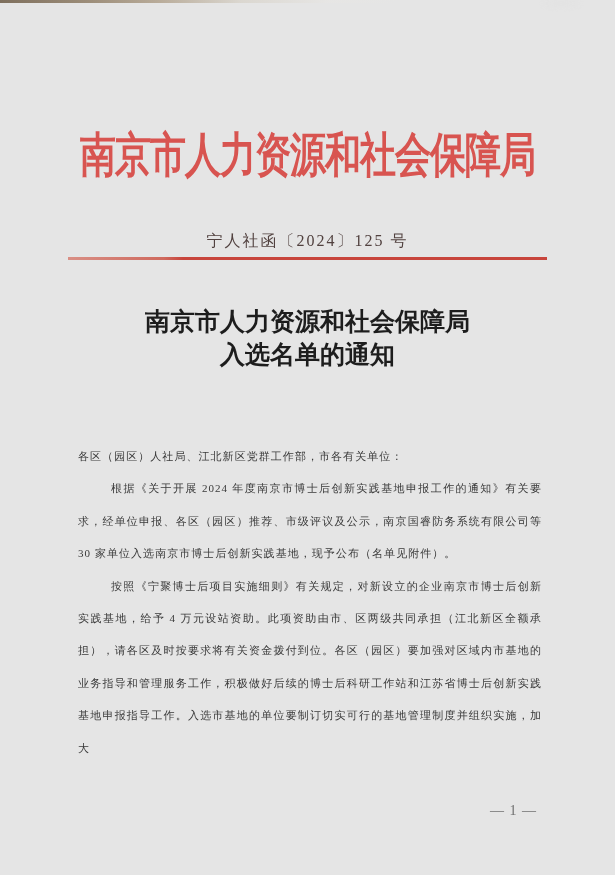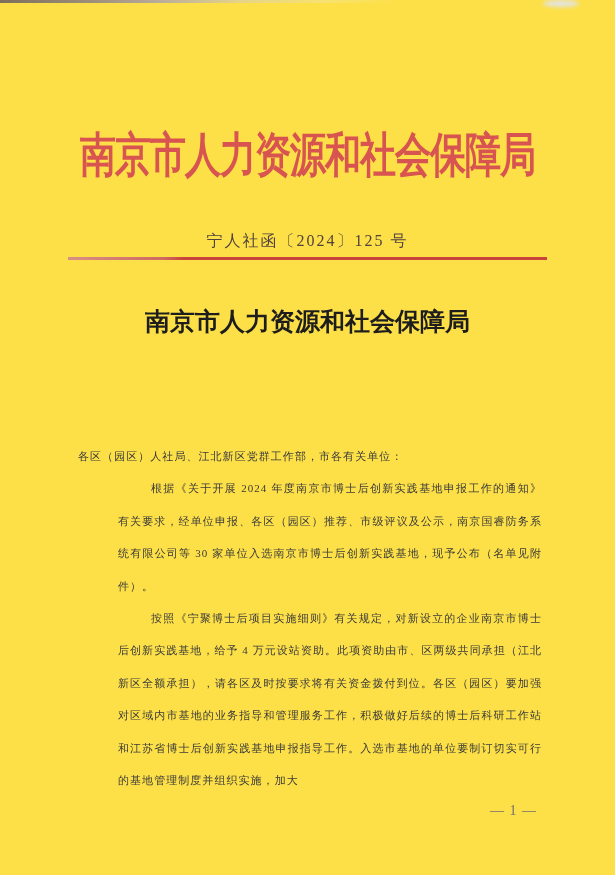--- a/index.html
+++ b/index.html
@@ -4,21 +4,21 @@
 <style>
   html, body {
     margin: 0;
     padding: 0;
     background: #ffffff;
   }
   .sheet {
     position: relative;
     width: 615px;
     height: 875px;
-    background: #fde047;
+    background: #e5e5e5;
     overflow: hidden;
     font-family: "Liberation Serif", "DejaVu Serif", serif;
   }
   .scan-top-edge {
     position: absolute;
     top: 0;
     left: 0;
     width: 400px;
     height: 3px;
     background: linear-gradient(to right,
@@ -89,21 +89,20 @@
     line-height: 32.4px;
     letter-spacing: 1.05px;
     text-align: justify;
   }
   .doc-body p {
     margin: 0;
     padding: 0;
   }
   .doc-body p.para {
     text-indent: 33px;
-    margin-left: 40px;
   }
   .page-number {
     position: absolute;
     top: 803px;
     right: 78px;
     font-size: 14px;
     color: #6e6e6e;
     letter-spacing: 1px;
   }
 </style>
@@ -116,20 +115,21 @@
   <div class="scan-smudge"></div>
 
   <div class="agency-header">南京市人力资源和社会保障局</div>
 
   <div class="doc-number">宁人社函〔2024〕125 号</div>
 
   <div class="red-rule"></div>
 
   <div class="doc-title">
     <div>南京市人力资源和社会保障局</div>
+    <div>入选名单的通知</div>
   </div>
 
   <div class="doc-body">
     <p class="salutation">各区（园区）人社局、江北新区党群工作部，市各有关单位：</p>
     <p class="para">根据《关于开展 2024 年度南京市博士后创新实践基地申报工作的通知》有关要求，经单位申报、各区（园区）推荐、市级评议及公示，南京国睿防务系统有限公司等 30 家单位入选南京市博士后创新实践基地，现予公布（名单见附件）。</p>
     <p class="para">按照《宁聚博士后项目实施细则》有关规定，对新设立的企业南京市博士后创新实践基地，给予 4 万元设站资助。此项资助由市、区两级共同承担（江北新区全额承担），请各区及时按要求将有关资金拨付到位。各区（园区）要加强对区域内市基地的业务指导和管理服务工作，积极做好后续的博士后科研工作站和江苏省博士后创新实践基地申报指导工作。入选市基地的单位要制订切实可行的基地管理制度并组织实施，加大</p>
   </div>
 
   <div class="page-number">— 1 —</div>
 

